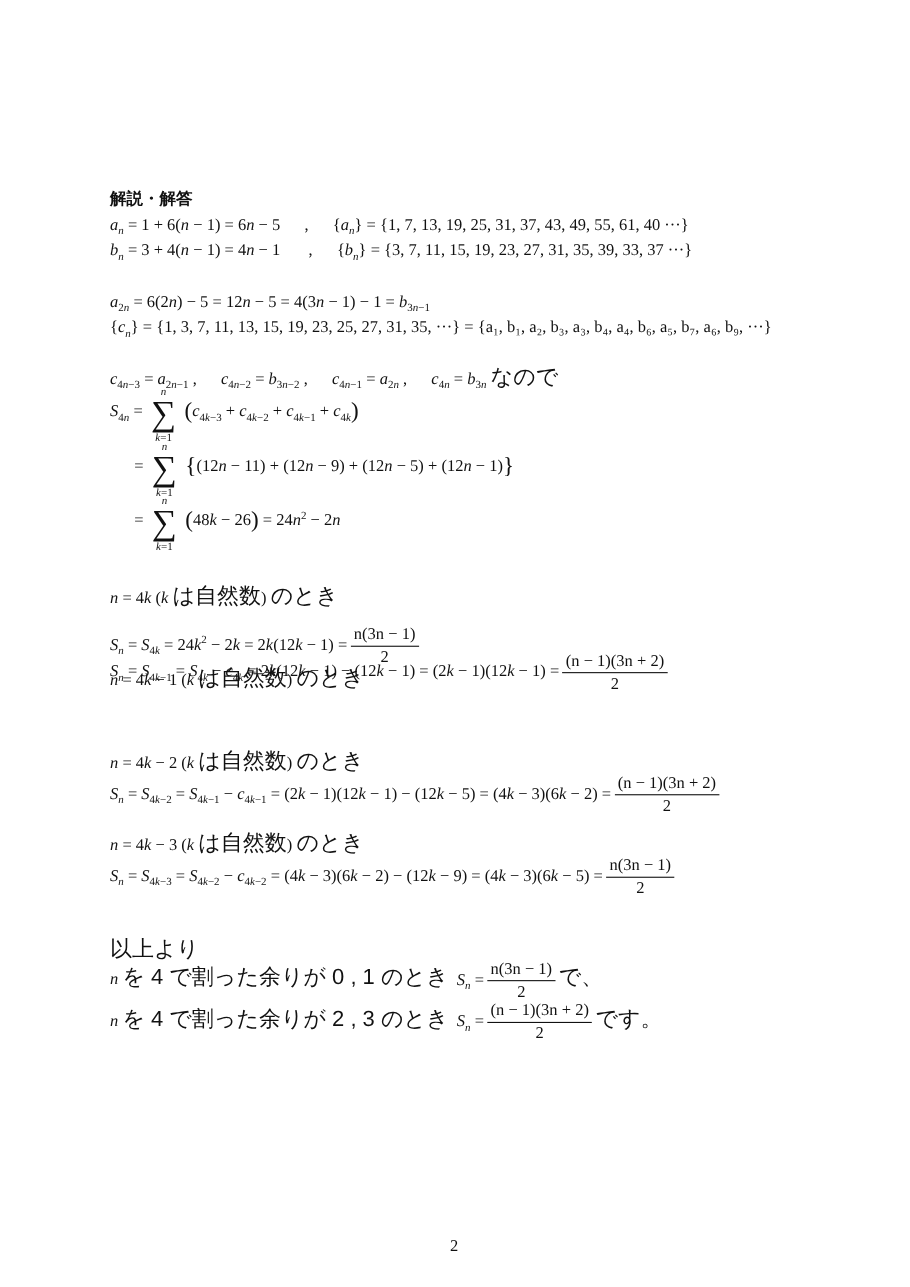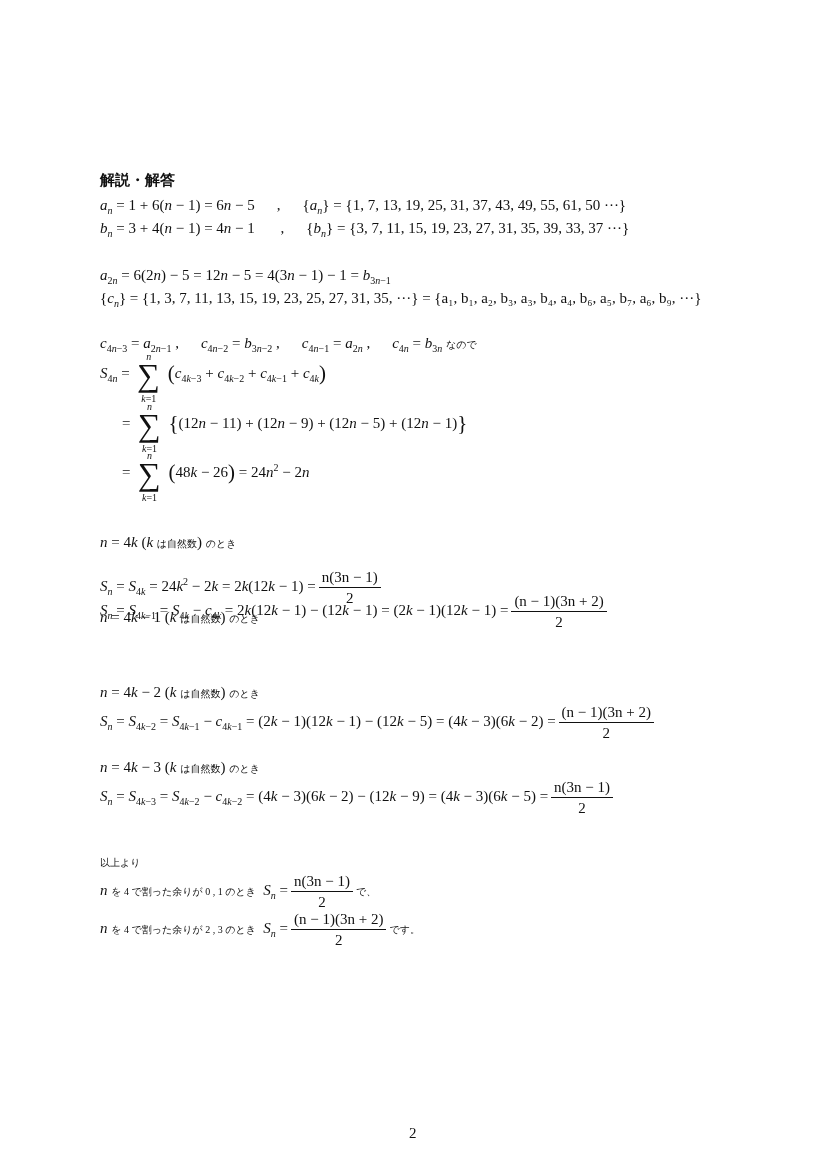--- a/index.html
+++ b/index.html
@@ -3,40 +3,40 @@
 <meta charset="utf-8">
 <style>
   html, body { margin:0; padding:0; background:#ffffff; }
   body { width:827px; height:1170px; position:relative; overflow:hidden;
          font-family:"Liberation Serif","DejaVu Serif",serif; color:#111; font-size:15px; }
   .line { position:absolute; left:100px; white-space:nowrap; line-height:18px; }
   .m { font-family:"Liberation Serif","DejaVu Serif",serif; }
   i { font-style:italic; }
   sub { font-size:10px; vertical-align:-4px; line-height:0; }
   sup { font-size:10px; vertical-align:6px; line-height:0; }
-  .jp { font-family:Liberation Serif, serif; font-size:10px; }
+  .jp { font-family:Liberation Sans, sans-serif; font-size:20px; }
   .heading { font-family:"DejaVu Sans",sans-serif; font-weight:bold; font-size:15px;margin-top:21px; }
   .frac { display:inline-block; vertical-align:middle; text-align:center; margin:0 3px; }
   .frac .num { display:block; border-bottom:1px solid #111; padding:0 3px 1px; line-height:18px; }
   .frac .den { display:block; line-height:18px; padding-top:1px; }
   .sum { display:inline-block; position:relative; vertical-align:middle; text-align:center; width:30px; height:50px; margin:0 4px; }
   .sum .sig { position:absolute; left:0; right:0; top:9px; font-size:32px; line-height:32px; }
   .sum .up { position:absolute; left:0; right:0; top:-2px; font-size:10px; font-style:italic; }
   .sum .lo { position:absolute; left:0; right:0; top:40px; font-size:10px; }
   .big { font-size:21px; vertical-align:-2px; }
   .gap { display:inline-block; width:22px; }
   .pagenum { position:absolute; left:409px; top:1125px; font-size:15px; }
 </style>
 </head>
 <body>
 
 <div class="line heading" style="top:150px;">解説・解答</div>
 
 <div class="line m" style="top:196px;">
-  <span><i>a</i><sub><i>n</i></sub> = 1 + 6(<i>n</i> − 1) = 6<i>n</i> − 5</span><span class="gap"></span>,<span class="gap"></span>{<i>a</i><sub><i>n</i></sub>} = <span>{1, 7, 13, 19, 25, 31, 37, 43, 49, 55, 61, 50 ···}</span>
+  <span><i>a</i><sub><i>n</i></sub> = 1 + 6(<i>n</i> − 1) = 6<i>n</i> − 5</span><span class="gap"></span>,<span class="gap"></span>{<i>a</i><sub><i>n</i></sub>} = <span>{1, 7, 13, 19, 25, 31, 37, 43, 49, 55, 61, 40 ···}</span>
 </div>
 <div class="line m" style="top:219px;">
   <span><i>b</i><sub><i>n</i></sub> = 3 + 4(<i>n</i> − 1) = 4<i>n</i> − 1</span><span class="gap"></span>&nbsp;,<span class="gap"></span>{<i>b</i><sub><i>n</i></sub>} = <span>{3, 7, 11, 15, 19, 23, 27, 31, 35, 39, 33, 37 ···}</span>
 </div>
 
 <div class="line m" style="top:266px;">
   <i>a</i><sub>2<i>n</i></sub> = 6(2<i>n</i>) − 5 = 12<i>n</i> − 5 = 4(3<i>n</i> − 1) − 1 = <i>b</i><sub>3<i>n</i>−1</sub>
 </div>
 <div class="line m" style="top:289px;">
   {<i>c</i><sub><i>n</i></sub>} = <span>{1, 3, 7, 11, 13, 15, 19, 23, 25, 27, 31, 35, ···}</span> = <span>{a₁, b₁, a₂, b₃, a₃, b₄, a₄, b₆, a₅, b₇, a₆, b₉, ···}</span>

